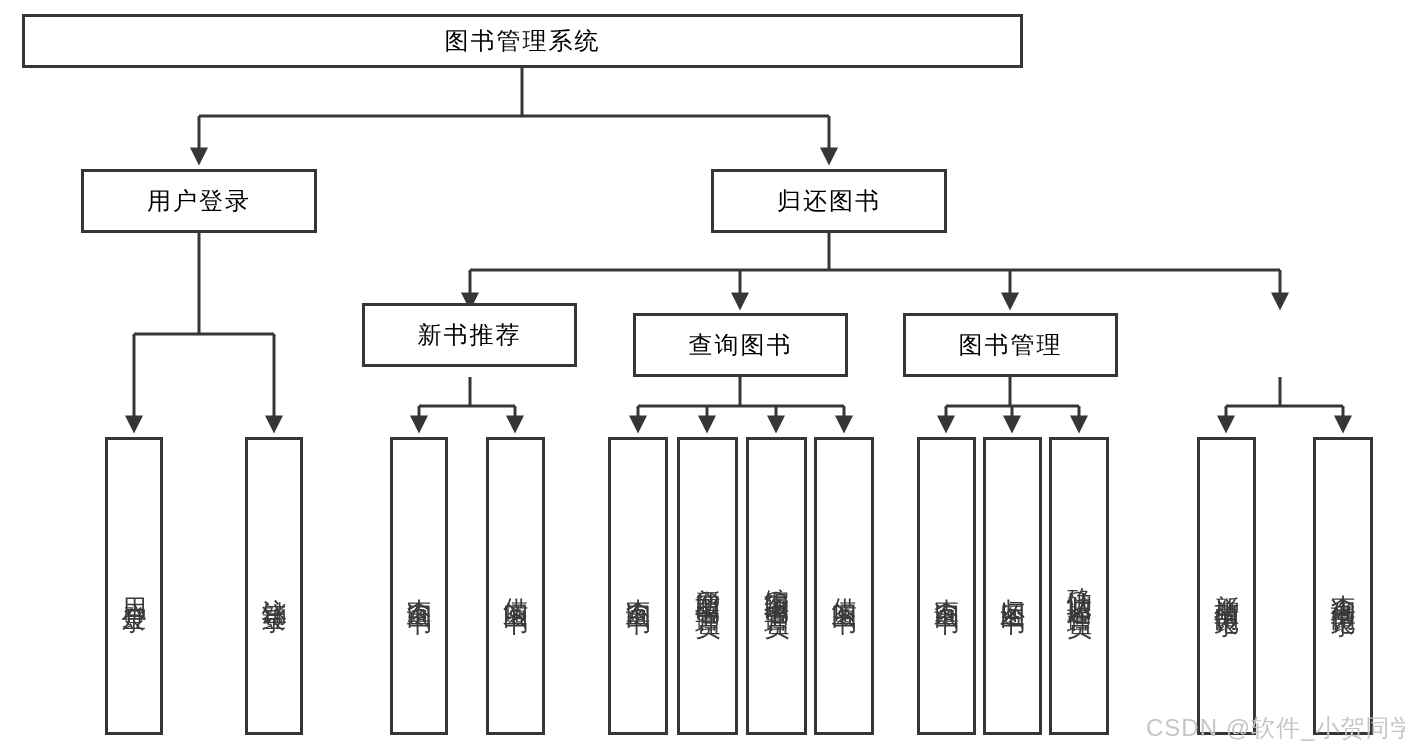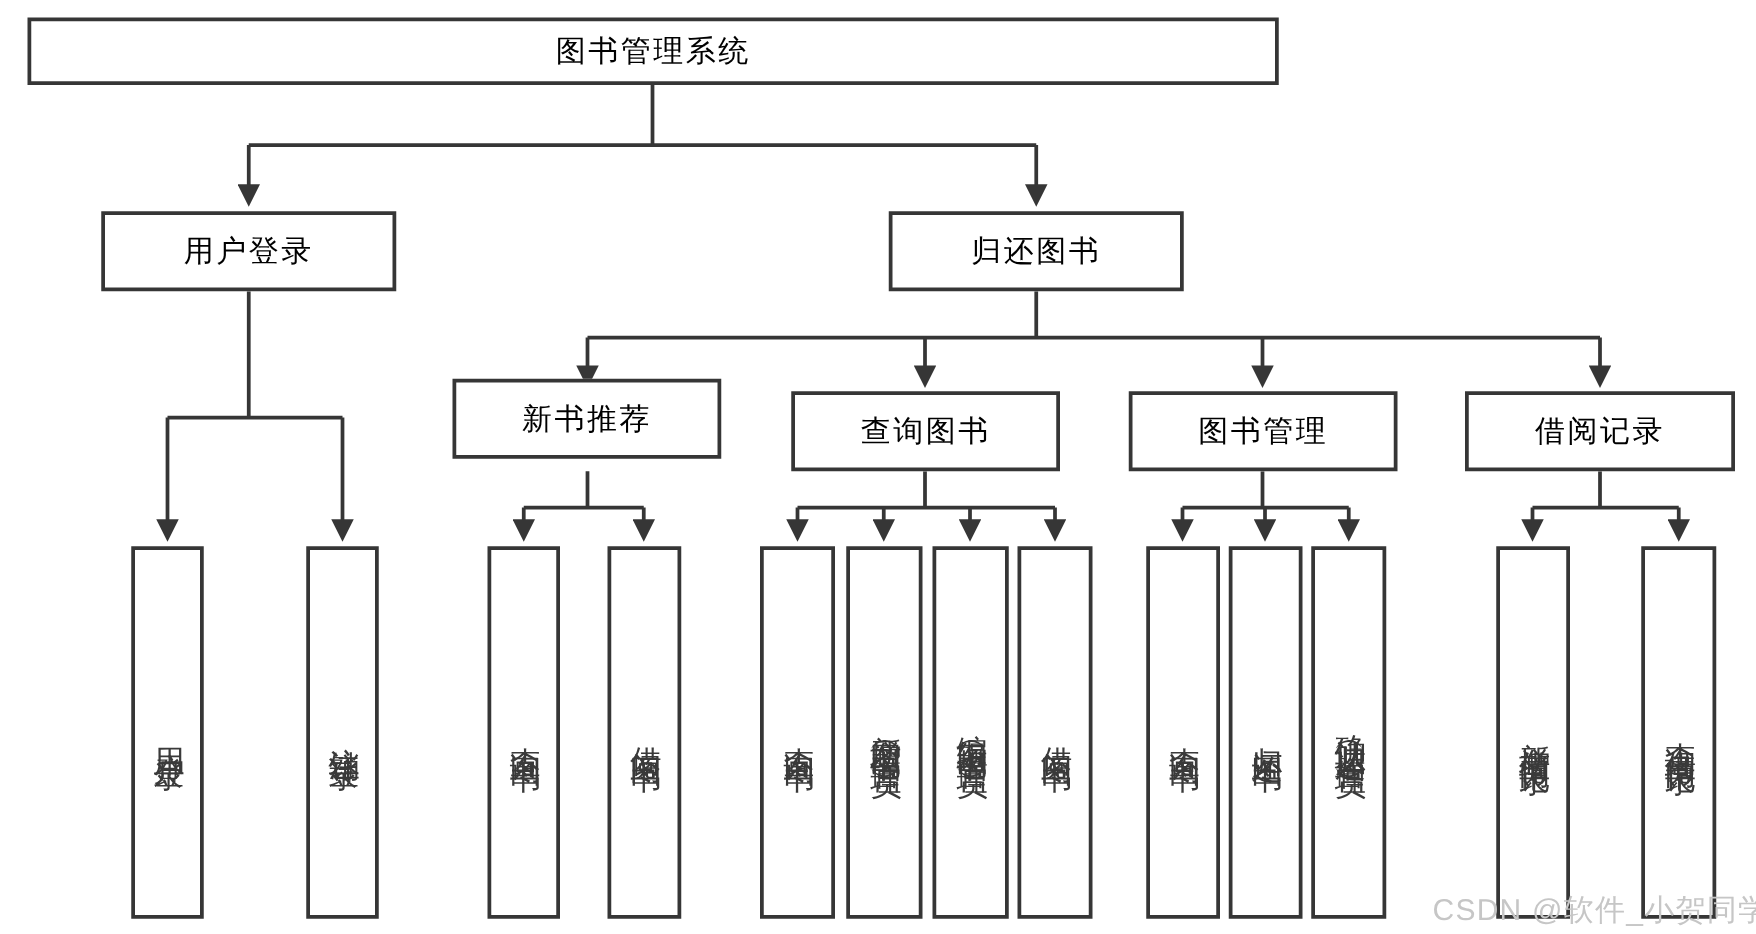--- a/index.html
+++ b/index.html
@@ -122,23 +122,20 @@
 
   <div class="node" style="left:362px;top:303px;width:215px;height:64px">
     <span class="hlabel">新书推荐</span>
   </div>
   <div class="node" style="left:633px;top:313px;width:215px;height:64px">
     <span class="hlabel">查询图书</span>
   </div>
   <div class="node" style="left:903px;top:313px;width:215px;height:64px">
     <span class="hlabel">图书管理</span>
   </div>
-  <div class="node" style="left:1172px;top:313px;width:216px;height:64px">
-    <span class="hlabel">借阅记录</span>
-  </div>
 
   <div class="node" style="left:105px;top:437px;width:58px;height:298px">
     <span class="vtext">用户登录</span>
   </div>
   <div class="node" style="left:245px;top:437px;width:58px;height:298px">
     <span class="vtext">注销登录</span>
   </div>
 
   <div class="node" style="left:390px;top:437px;width:58px;height:298px">
     <span class="vtext">查询图书</span>

